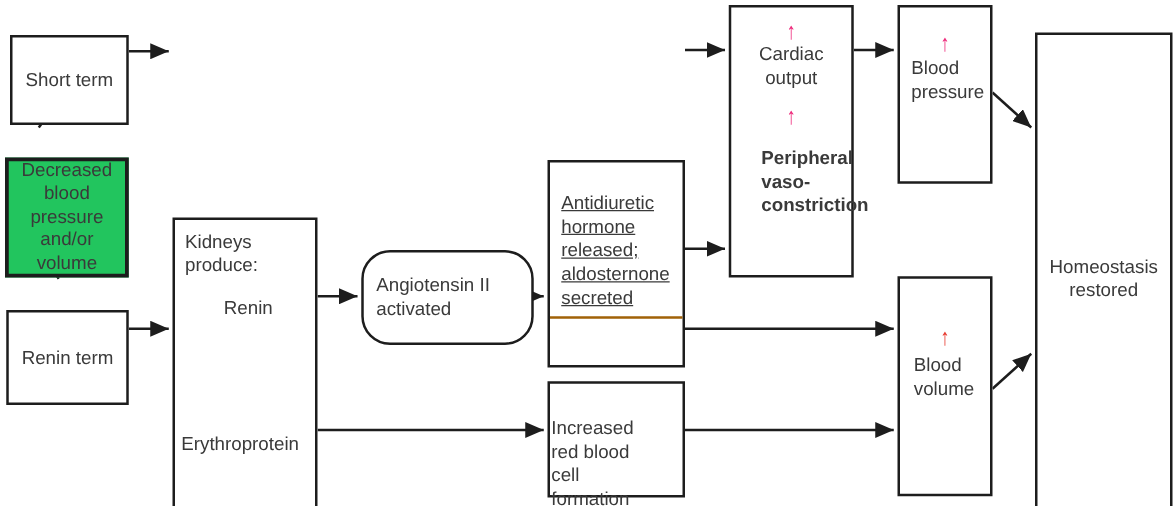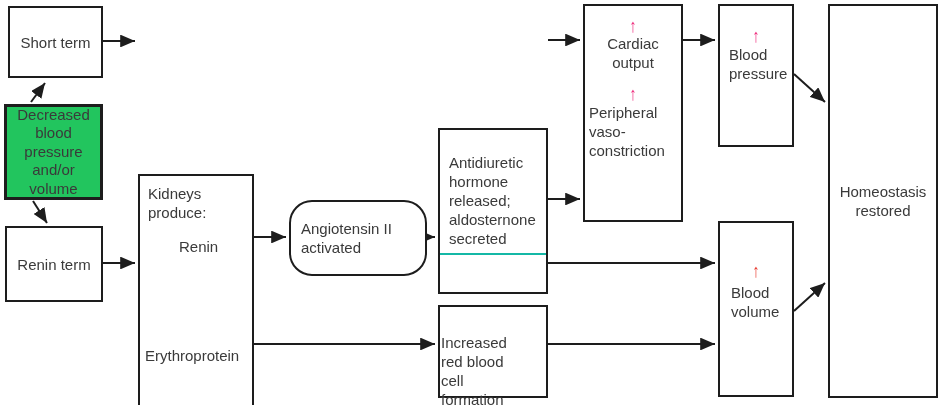--- a/index.html
+++ b/index.html
@@ -30,20 +30,21 @@
     border: 2px solid #1d1d1d;
     background: #ffffff;
     white-space: pre-line;
   }
 
   .center-both {
     display: flex;
     align-items: center;
     justify-content: center;
     text-align: center;
+    margin-top: 22px;
   }
   .vcenter-left {
     display: flex;
     flex-direction: column;
     justify-content: center;
   }
 
   .short-term  { left: 8px;  top: 6px;   width: 95px;  height: 72px; }
   .trigger     { left: 4px;  top: 104px; width: 99px;  height: 96px;
                  background: #22c55e; border-width: 3px; line-height: 18.5px; }
@@ -52,30 +53,30 @@
   .sympathetic { left: 138px; top: 4px;  width: 410px; height: 76px; padding-left: 12px; }
 
   .kidneys     { left: 138px; top: 174px; width: 116px; height: 235px; }
   .kidneys .heading { position: absolute; left: 8px;  top: 8px; }
   .kidneys .renin   { position: absolute; left: 39px; top: 61px; }
   .kidneys .ery     { position: absolute; left: 5px;  top: 170px; }
 
   .angiotensin { left: 289px; top: 200px; width: 138px; height: 76px; padding-left: 10px; border-radius: 23px; }
 
   .adh-group   { left: 438px; top: 128px; width: 110px; height: 166px; }
-  .adh-top     { height: 106px; border-bottom: 2px solid #14b8a6;
-                 padding: 4px 2px 0 9px; white-space: pre-line; }
+  .adh-top     { height: 106px; border-bottom: 2px solid #a16207;
+                 padding: 4px 2px 0 9px; white-space: pre-line; text-decoration: underline; }
   .adh-bottom  { padding: 9px 0 0 17px; white-space: pre-line; }
 
   .rbc         { left: 438px; top: 305px; width: 110px; height: 93px; padding: 7px 0 0 1px; }
 
   .cardiac     { left: 583px; top: 4px; width: 100px; height: 218px;
                  display: flex; flex-direction: column; align-items: center;
                  padding-top: 12px; text-align: center; }
-  .cardiac .vaso { align-self: stretch; text-align: left; padding-left: 4px; margin-top: 1px; }
+  .cardiac .vaso { align-self: stretch; text-align: left; padding-left: 24px; margin-top: 15px; font-weight: bold; }
 
   .blood-pressure { left: 718px; top: 4px; width: 76px; height: 143px;
                  display: flex; flex-direction: column; padding-top: 22px; }
   .blood-pressure .lbl { padding-left: 9px; margin-top: 1px; }
   .blood-pressure .up-arrow { align-self: center; }
 
   .blood-volume { left: 718px; top: 221px; width: 76px; height: 176px;
                  display: flex; flex-direction: column; padding-top: 40px; }
   .blood-volume .lbl { padding-left: 11px; margin-top: 4px; }
   .blood-volume .up-arrow { align-self: center; }

